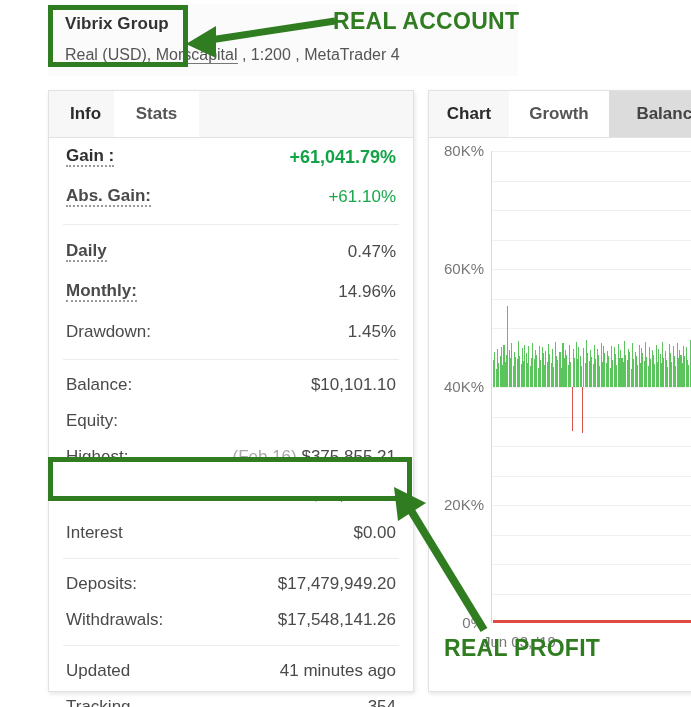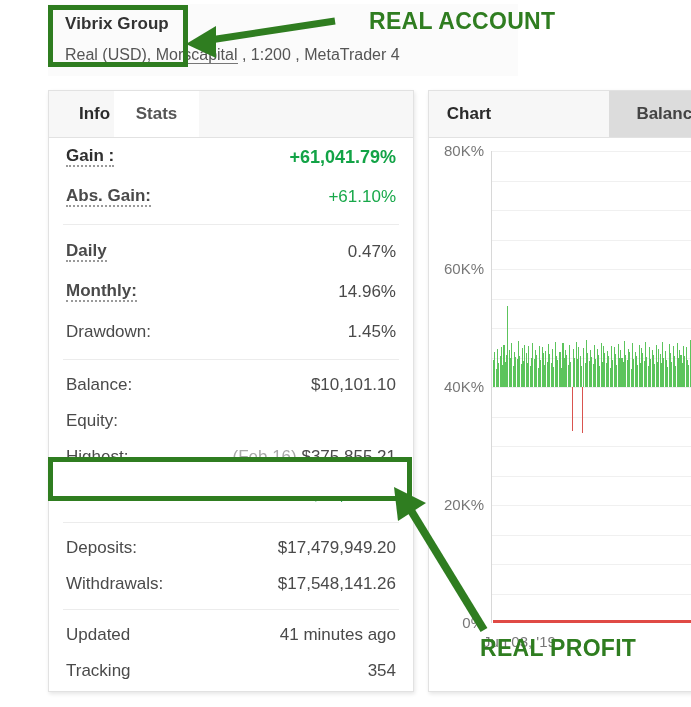--- a/index.html
+++ b/index.html
@@ -210,21 +210,20 @@
   }
   #hl-account { left: 48px; top: 5px;   width: 140px; height: 62px; }
   #hl-profit  { left: 48px; top: 457px; width: 364px; height: 44px; background:#fff; }
   .anno-text {
     position: absolute;
     font-size: 23px;
     font-weight: bold;
     color: #2f7d20;
     letter-spacing: .3px;
     white-space: nowrap;
-    margin-left: 36px;
   }
   #anno-account { left: 333px; top: 8px; }
   #anno-profit  { left: 444px; top: 635px; }
   .anno-arrow {
     position: absolute;
     pointer-events: none;
   }
 </style>
 </head>
 <body>
@@ -236,21 +235,21 @@
     <div class="acct-sub">
       <span>Real (USD),</span>
       <span class="broker">Morscapital</span>
       <span>, 1:200 ,</span>
       <span>MetaTrader 4</span>
     </div>
   </div>
 
   <div class="panel" id="left-panel">
     <div class="tabbar">
-      <div class="tab first" style="left:13px;width:65px;">Info</div>
+      <div class="tab first" style="left:4px;width:65px;">Info</div>
       <div class="tab active" style="left:65px;width:85px;">Stats</div>
     </div>
 
     <div class="stats">
 
       <div class="srow tall">
         <span class="lbl bold dotted">Gain :</span>
         <span class="val green-bold">+61,041.79%</span>
       </div>
       <div class="srow tall">
@@ -286,20 +285,24 @@
         <span class="lbl">Highest:</span>
         <span class="val">
           <span class="muted">(Feb 16)</span>
           <span>$375,855.21</span>
         </span>
       </div>
       <div class="srow tall">
         <span class="lbl">Profit:</span>
         <span class="val green">$68,293.16</span>
       </div>
+      <div class="srow">
+        <span class="lbl">Interest</span>
+        <span class="val">$0.00</span>
+      </div>
 
       <div class="divider"></div>
 
       <div class="srow">
         <span class="lbl">Deposits:</span>
         <span class="val">$17,479,949.20</span>
       </div>
       <div class="srow">
         <span class="lbl">Withdrawals:</span>
         <span class="val">$17,548,141.26</span>
@@ -315,20 +318,21 @@
         <span class="lbl">Tracking</span>
         <span class="val">354</span>
       </div>
 
     </div>
   </div>
 
   <div class="panel" id="right-panel">
     <div class="tabbar">
       <div class="tab first" style="left:0px;width:80px;">Chart</div>
+      <div class="tab active" style="left:80px;width:100px;">Growth</div>
       <div class="tab grey" style="left:180px;width:120px;">Balance</div>
     </div>
 
     <div class="chart-area">
       <div class="plot" id="plot">
           <div class="gridline" style="top: 0px;"></div>
           <div class="gridline" style="top: 29.5px;"></div>
           <div class="gridline" style="top: 59px;"></div>
           <div class="gridline" style="top: 88.5px;"></div>
           <div class="gridline" style="top: 118px;"></div>

